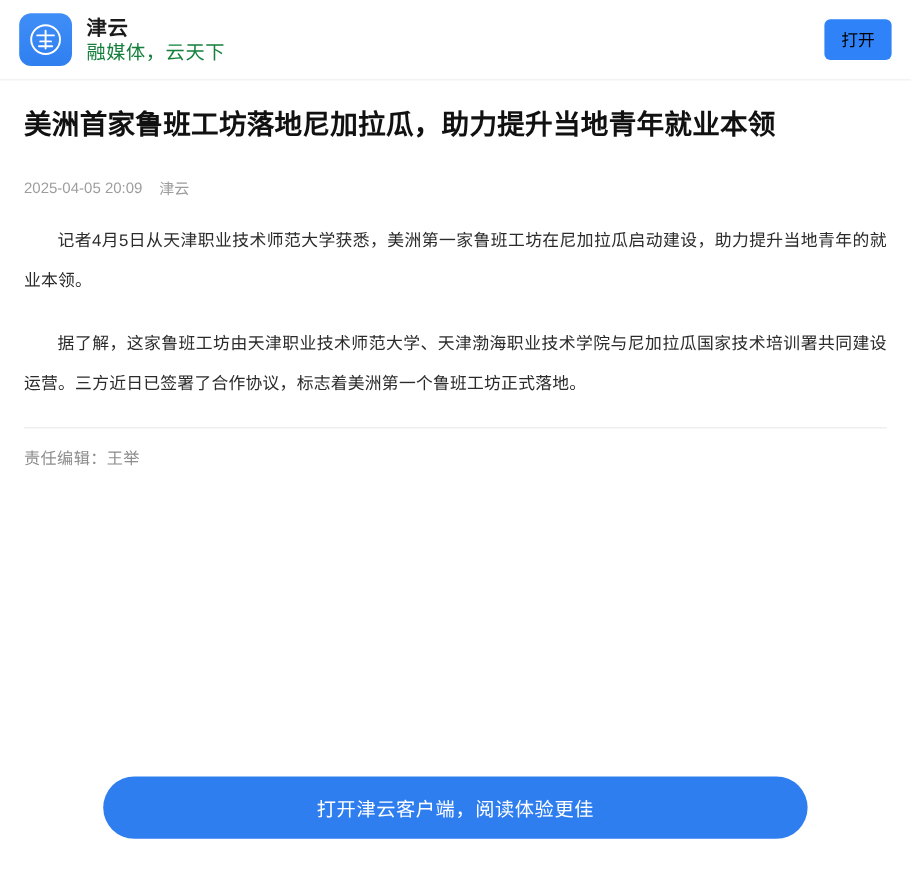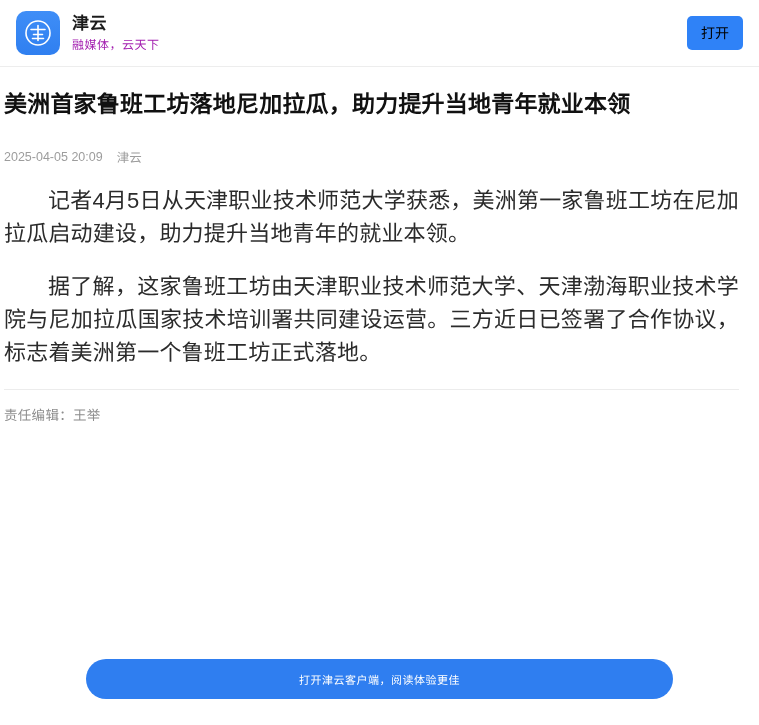--- a/index.html
+++ b/index.html
@@ -53,22 +53,22 @@
     min-width: 0;
   }
   .app-name {
     font-size: 17px;
     font-weight: bold;
     color: #1b1b1b;
     line-height: 22px;
     letter-spacing: 0.5px;
   }
   .app-slogan {
-    font-size: 12px;
-    color: #a21caf;
+    font-size: 16px;
+    color: #15803d;
     line-height: 18px;
     margin-top: 1px;
     letter-spacing: 0.5px;
     text-align: center;
   }
   .open-btn {
     position: absolute;
     right: 16px;
     top: 16px;
     background: #2f82f7;
@@ -83,21 +83,21 @@
   }
 
   .divider {
     height: 1px;
     background: #ededed;
     width: 100%;
   }
 
   
   .article {
-    padding: 20px 20px 0 4px;
+    padding: 20px 20px 0 20px;
     box-sizing: border-box;
     flex: 1 1 auto;
     overflow: hidden;
   }
   .headline {
     font-size: 23px;
     line-height: 34px;
     font-weight: bold;
     color: #111111;
     margin: 0;
@@ -111,21 +111,21 @@
     align-items: center;
     gap: 14px;
   }
   .byline .source { color: #9d9d9d; }
 
   .body {
     margin-top: 18px;
   }
   .body p {
     margin: 0 0 20px 0;
-    font-size: 22px;
+    font-size: 14px;
     line-height: 33px;
     color: #2b2b2b;
     text-indent: 2em;
     text-align: justify;
     letter-spacing: 0.2px;
   }
 
   .editor-divider {
     height: 1px;
     background: #ececec;
@@ -137,24 +137,24 @@
     letter-spacing: 0.3px;
   }
 
   
   .cta-wrap {
     padding: 22px 86px 26px 86px;
     box-sizing: border-box;
   }
   .cta-btn {
     width: 100%;
-    height: 40px;
+    height: 52px;
     background: #2f7ef0;
     color: #ffffff;
-    font-size: 11px;
+    font-size: 16px;
     border: none;
     border-radius: 26px;
     cursor: pointer;
     font-family: inherit;
     letter-spacing: 0.5px;
   }
 </style>
 </head>
 <body>
 

